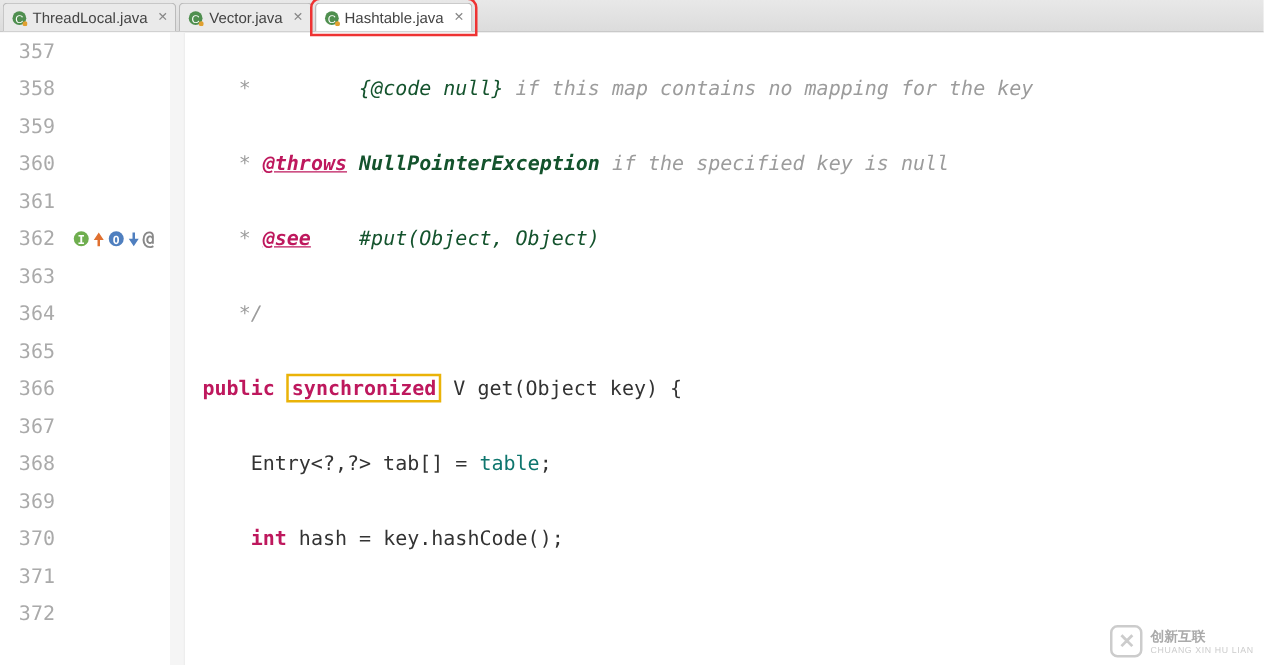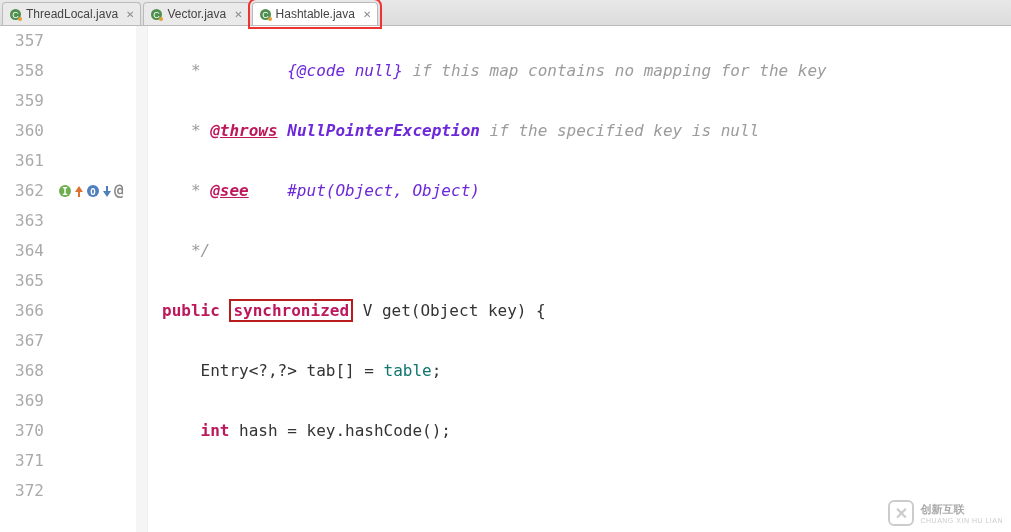--- a/index.html
+++ b/index.html
@@ -78,25 +78,25 @@
   }
   .code {
     flex: 1;
     padding-left: 14px;
     white-space: pre;
     color: #333;
   }
   .code .row { height: 30px; }
   .c-comment { color: #9c9c9c; font-style: italic; }
   .c-taglabel { color: #be185d; font-style: italic; font-weight: bold; text-decoration: underline;}
-  .c-tagval-it { color: #6d28d9; font-style: italic; }
+  .c-tagval-it { color: #14532d; font-style: italic; }
   .c-unchecked { color: #5b7b5b; background:#e9f2e9; }
   .c-keyword { color: #be185d; font-weight: bold; }
   .c-field { color: #0f766e; }
-  .red-box { border: 2px solid #b91c1c; padding: 0 2px; }
+  .red-box { border: 2px solid #eab308; padding: 0 2px; }
   .logo {
     position: absolute;
     right: 8px;
     bottom: 6px;
     font-size: 11px;
     color: #bbb;
     display:flex; align-items:center; gap:6px;
   }
   .logo .x {
     width:26px;height:26px;border:2px solid #ccc;border-radius:6px;

